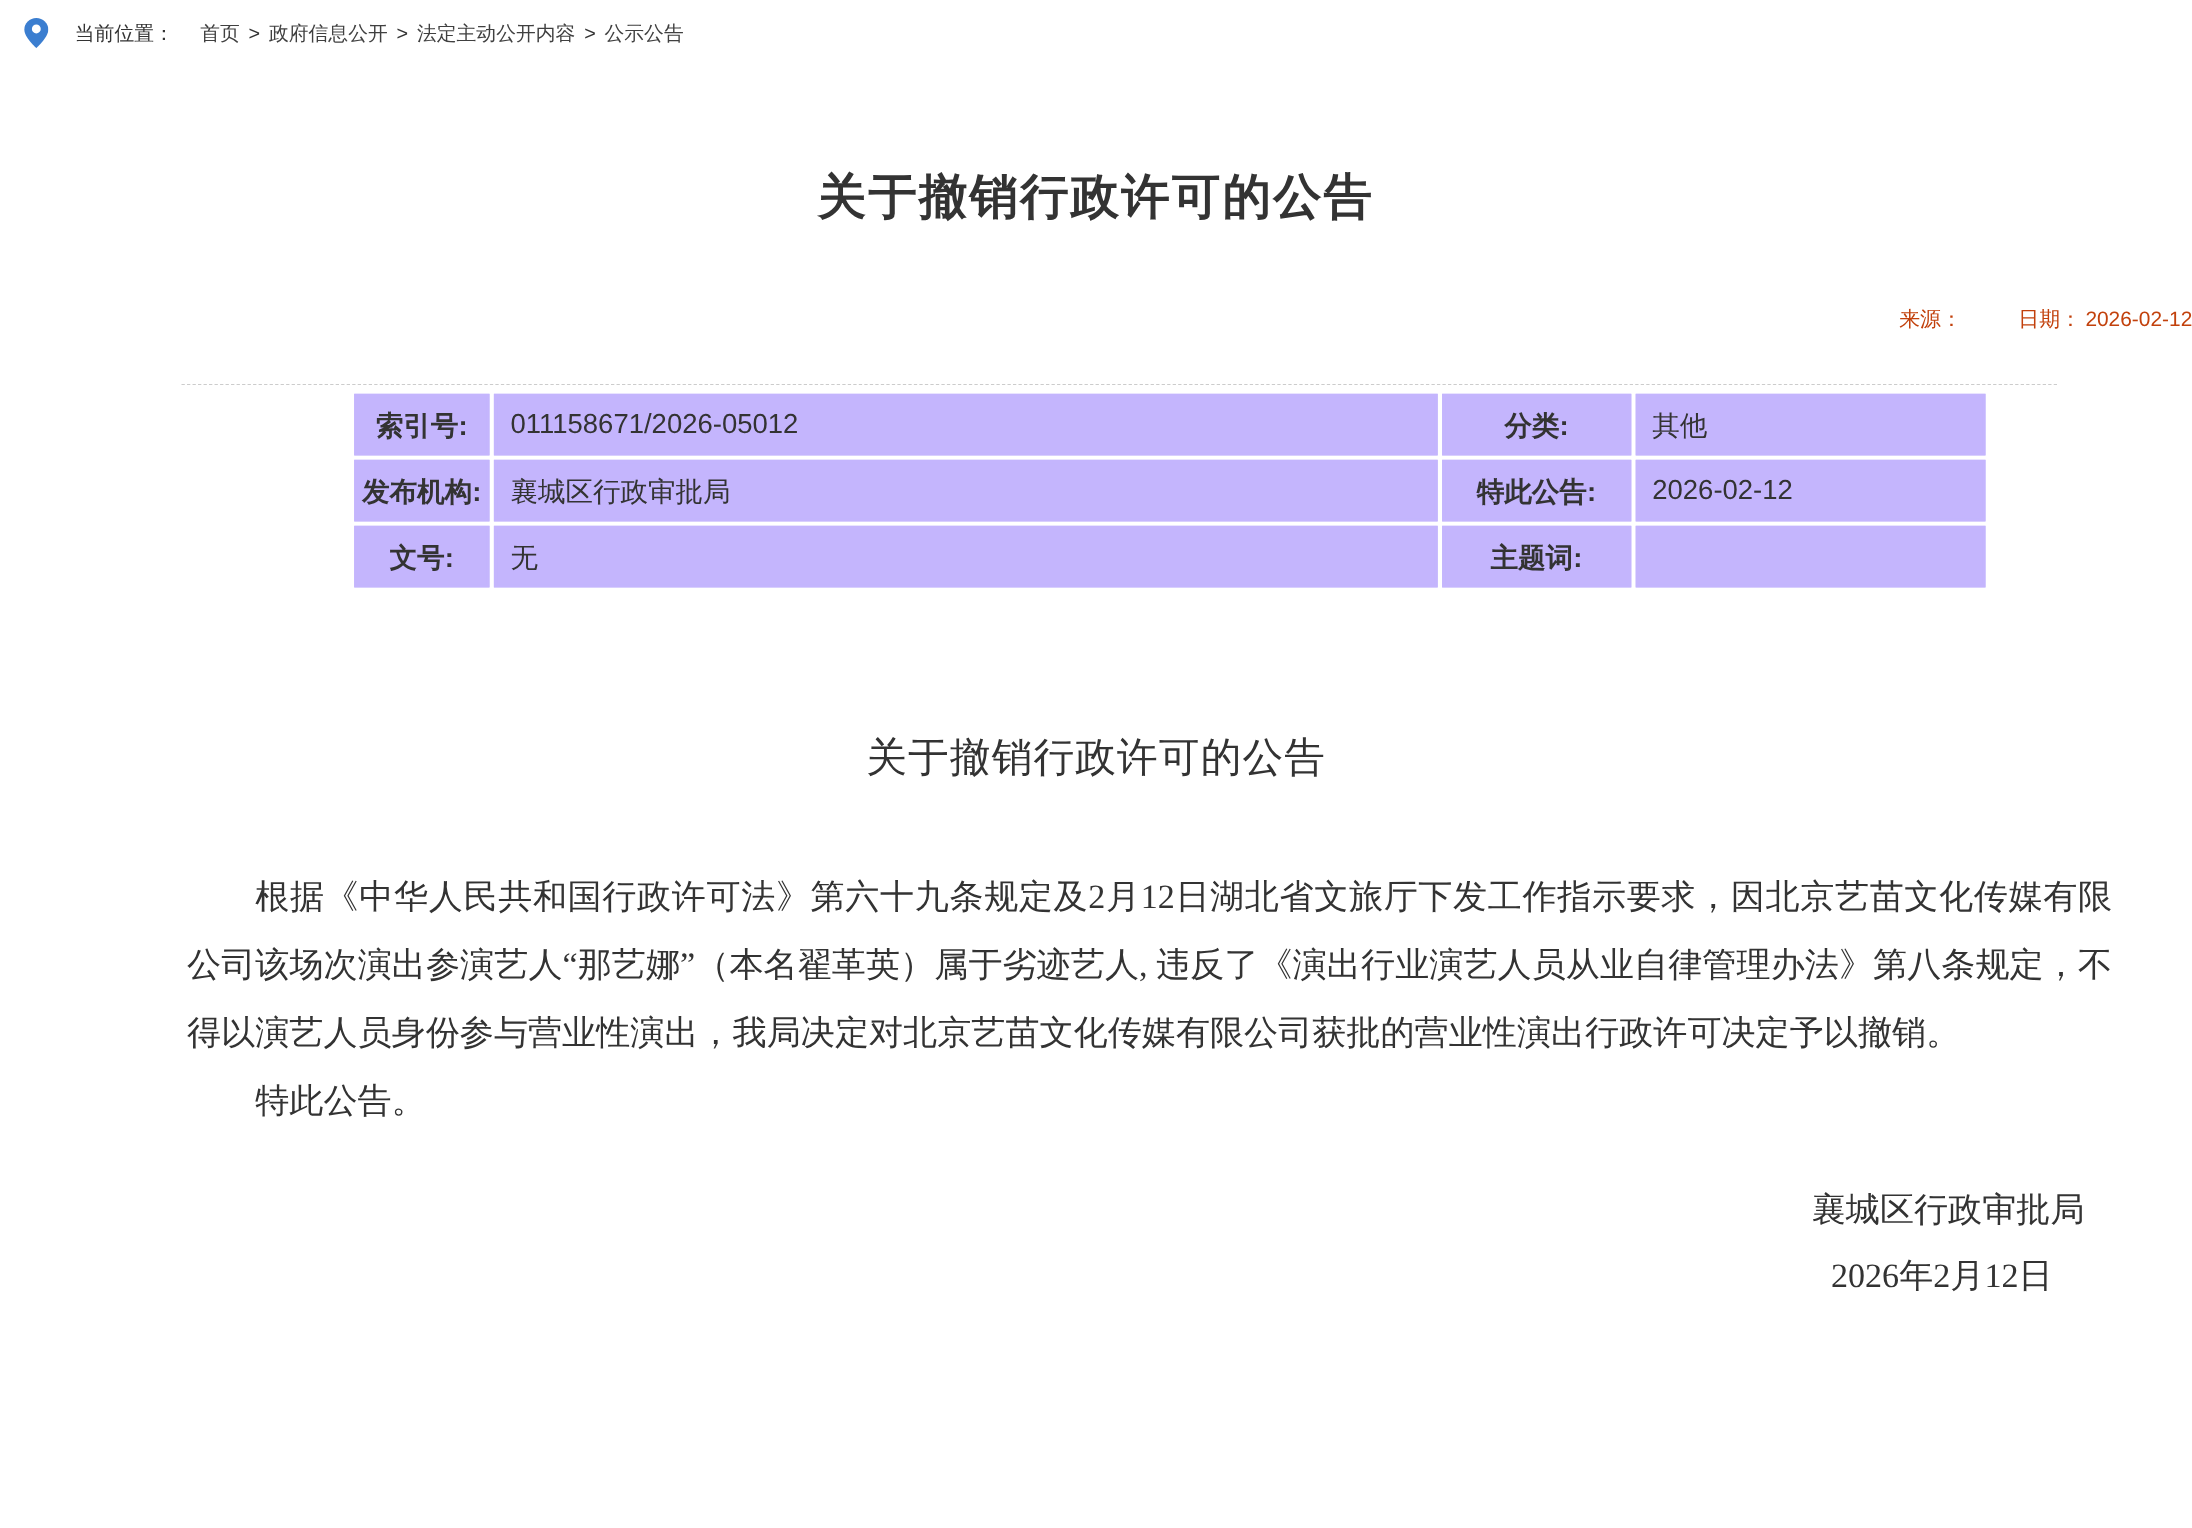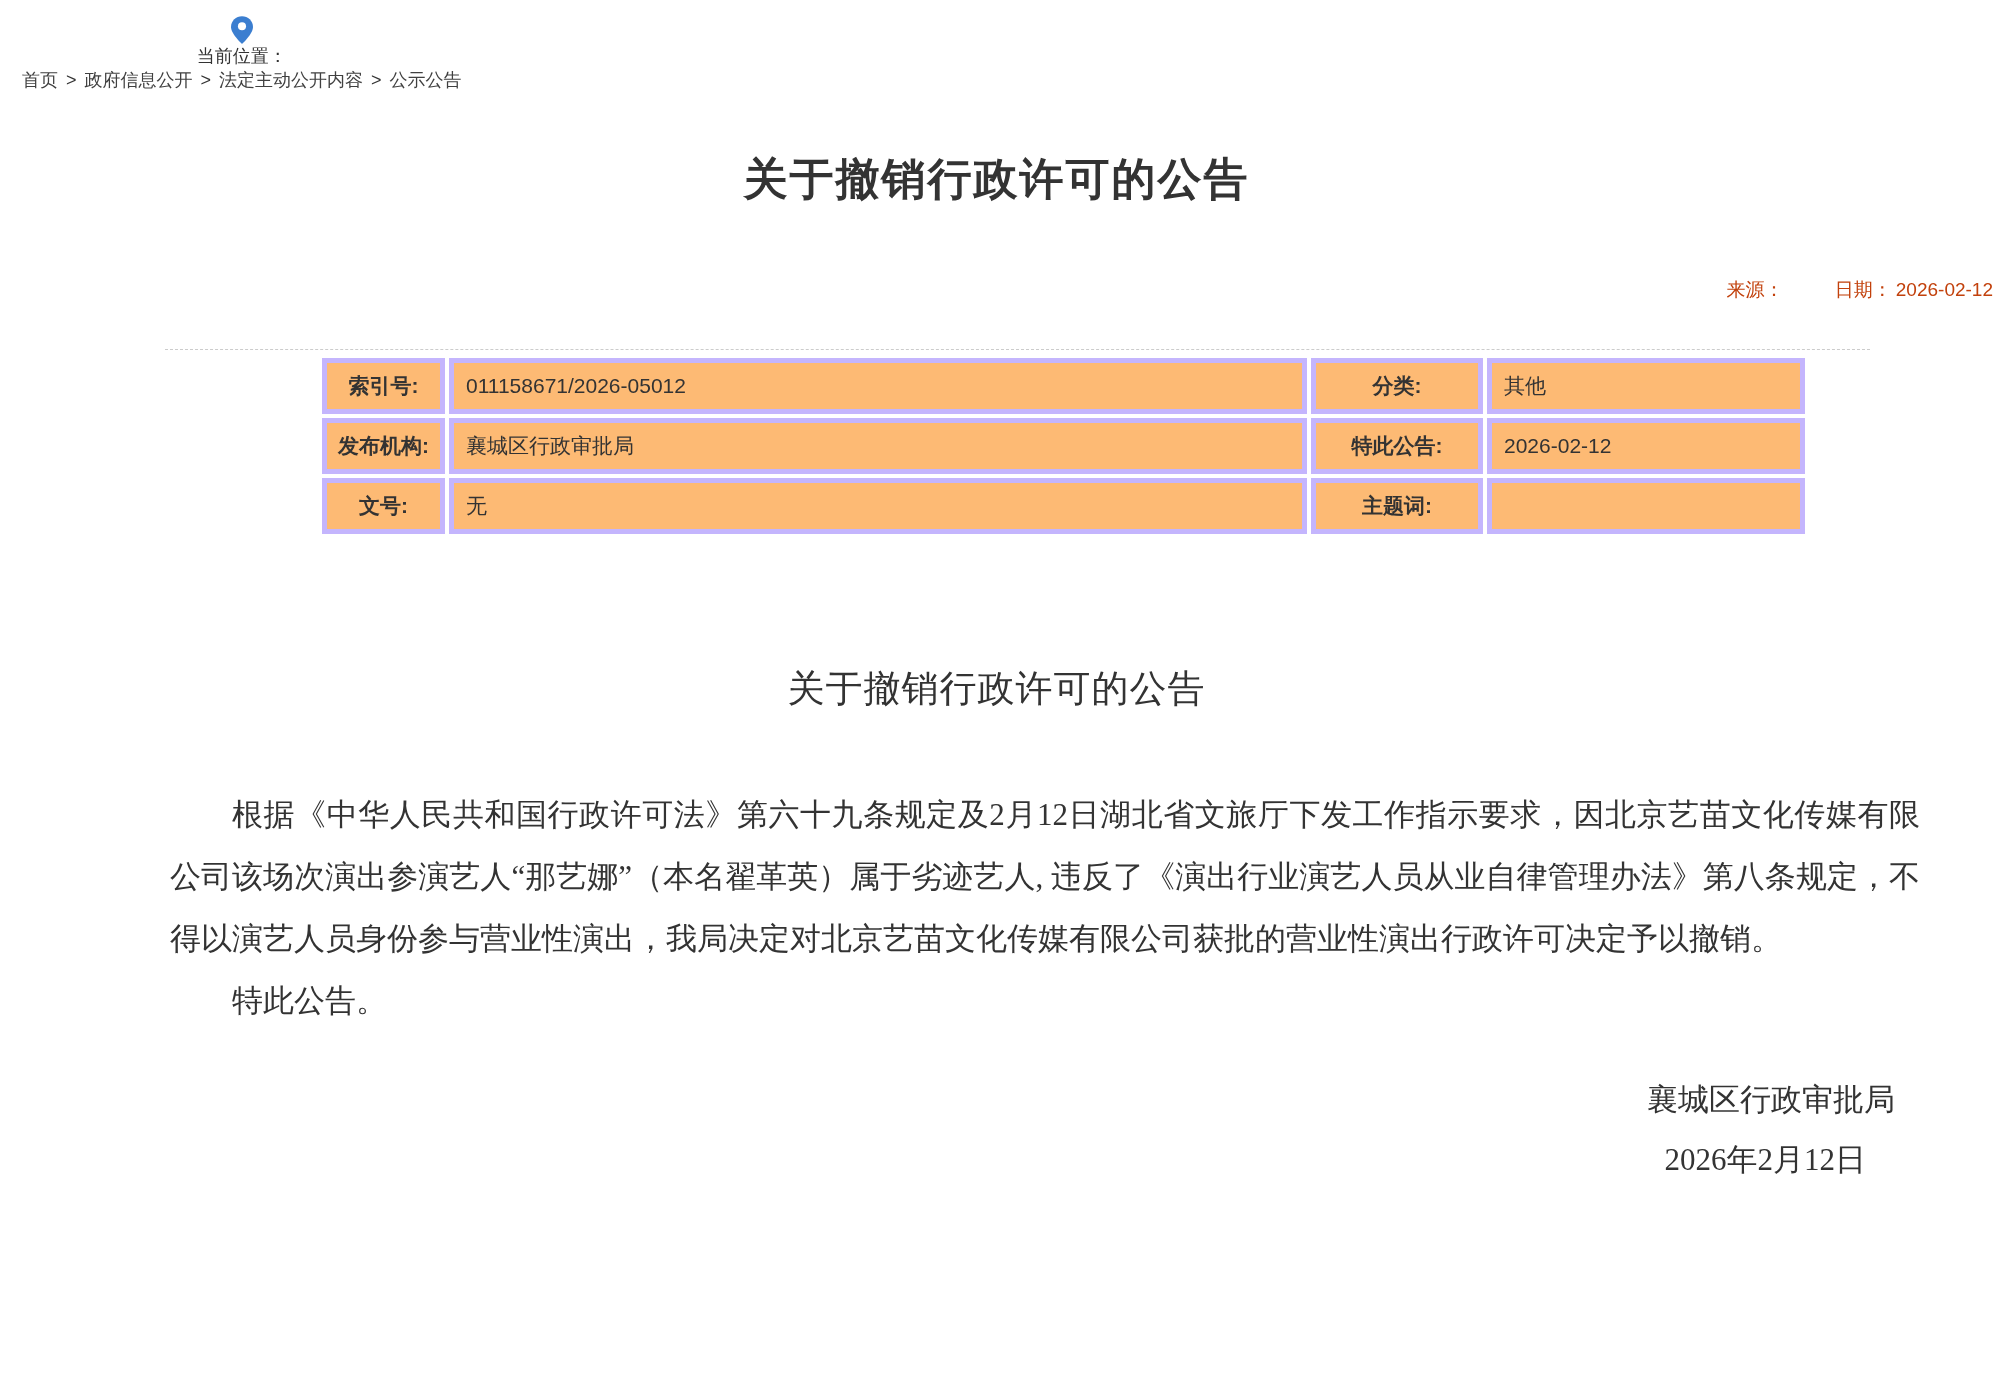--- a/index.html
+++ b/index.html
@@ -5,22 +5,22 @@
   * { margin:0; padding:0; box-sizing:border-box; }
   html,body { background:#ffffff; }
   body {
     width:1993px; min-height:1389px; position:relative;
     font-family:"Liberation Sans","DejaVu Sans",sans-serif;
     color:#333333; overflow:hidden;
   }
   
   .breadcrumb {
     position:absolute; top:16px; left:22px;
-    display:flex; align-items:center; gap:0;
-    font-size:18px; color:#333;flex-direction:column;
+    display:flex; align-items:center; gap:24px;
+    font-size:18px; color:#333;
   }
   .breadcrumb .crumbs { display:flex; align-items:center; gap:8px; }
   .breadcrumb .crumb { color:#404040; cursor:pointer; }
   .breadcrumb .sep { color:#333; }
   .pin { width:22px; height:28px; display:inline-block; }
   
   .main-title {
     margin-top:150px; text-align:center;
     font-size:44px; font-weight:bold; color:#333; letter-spacing:2px;
   }
@@ -36,22 +36,22 @@
     margin-top:46px; margin-left:165px; width:1705px;
     border-top:1px dashed #cccccc; height:0;
   }
   
   table.meta {
     margin-left:318px; margin-top:4px;
     border-collapse:separate; border-spacing:4px;
     table-layout:fixed;
   }
   table.meta td {
-    border:5px solid #c4b5fd; height:56px;
-    font-size:21px; color:#333; background:#fdba74;
+    border:3px solid #c4b5fd; height:56px;
+    font-size:25px; color:#333; background:#c4b5fd;
     overflow:hidden; white-space:nowrap;
   }
   td.lbl { font-weight:bold; text-align:center; }
   td.val { text-align:left; padding-left:12px; }
   
   .doc { font-family:"Liberation Serif","DejaVu Serif",serif; color:#333; }
   .doc-title {
     margin-top:126px; text-align:center;
     font-size:37px; font-weight:400; letter-spacing:1px;
   }

